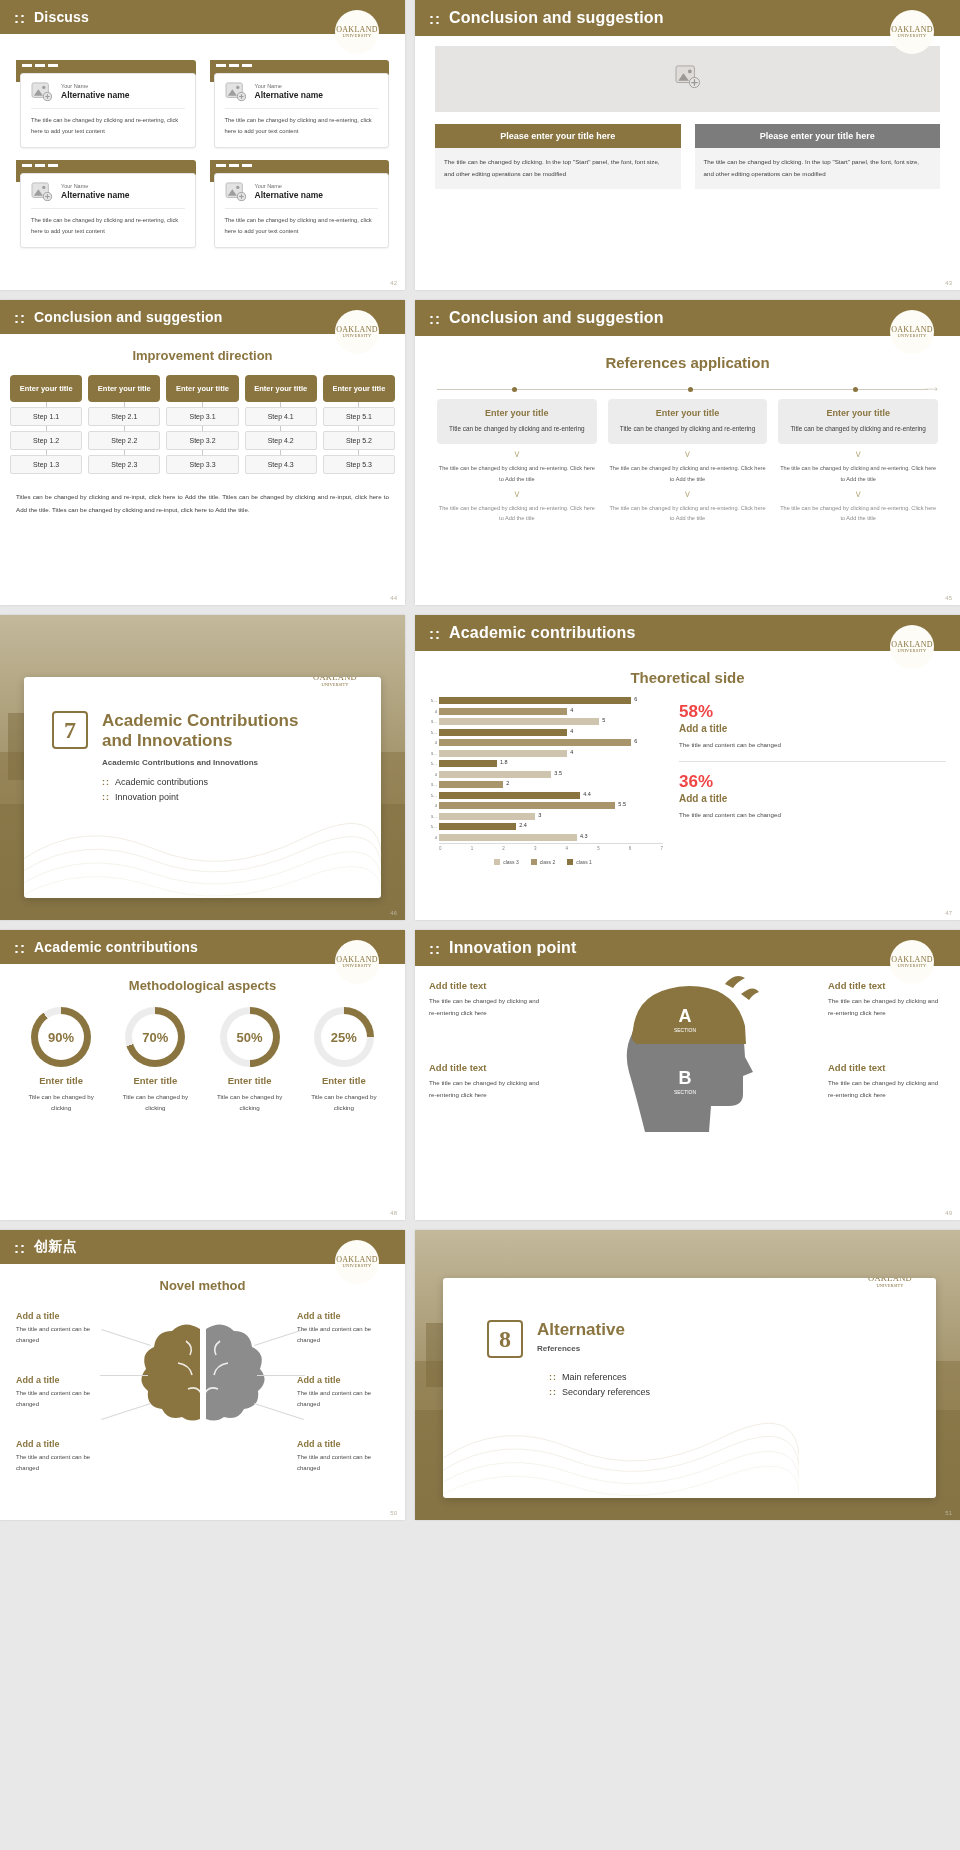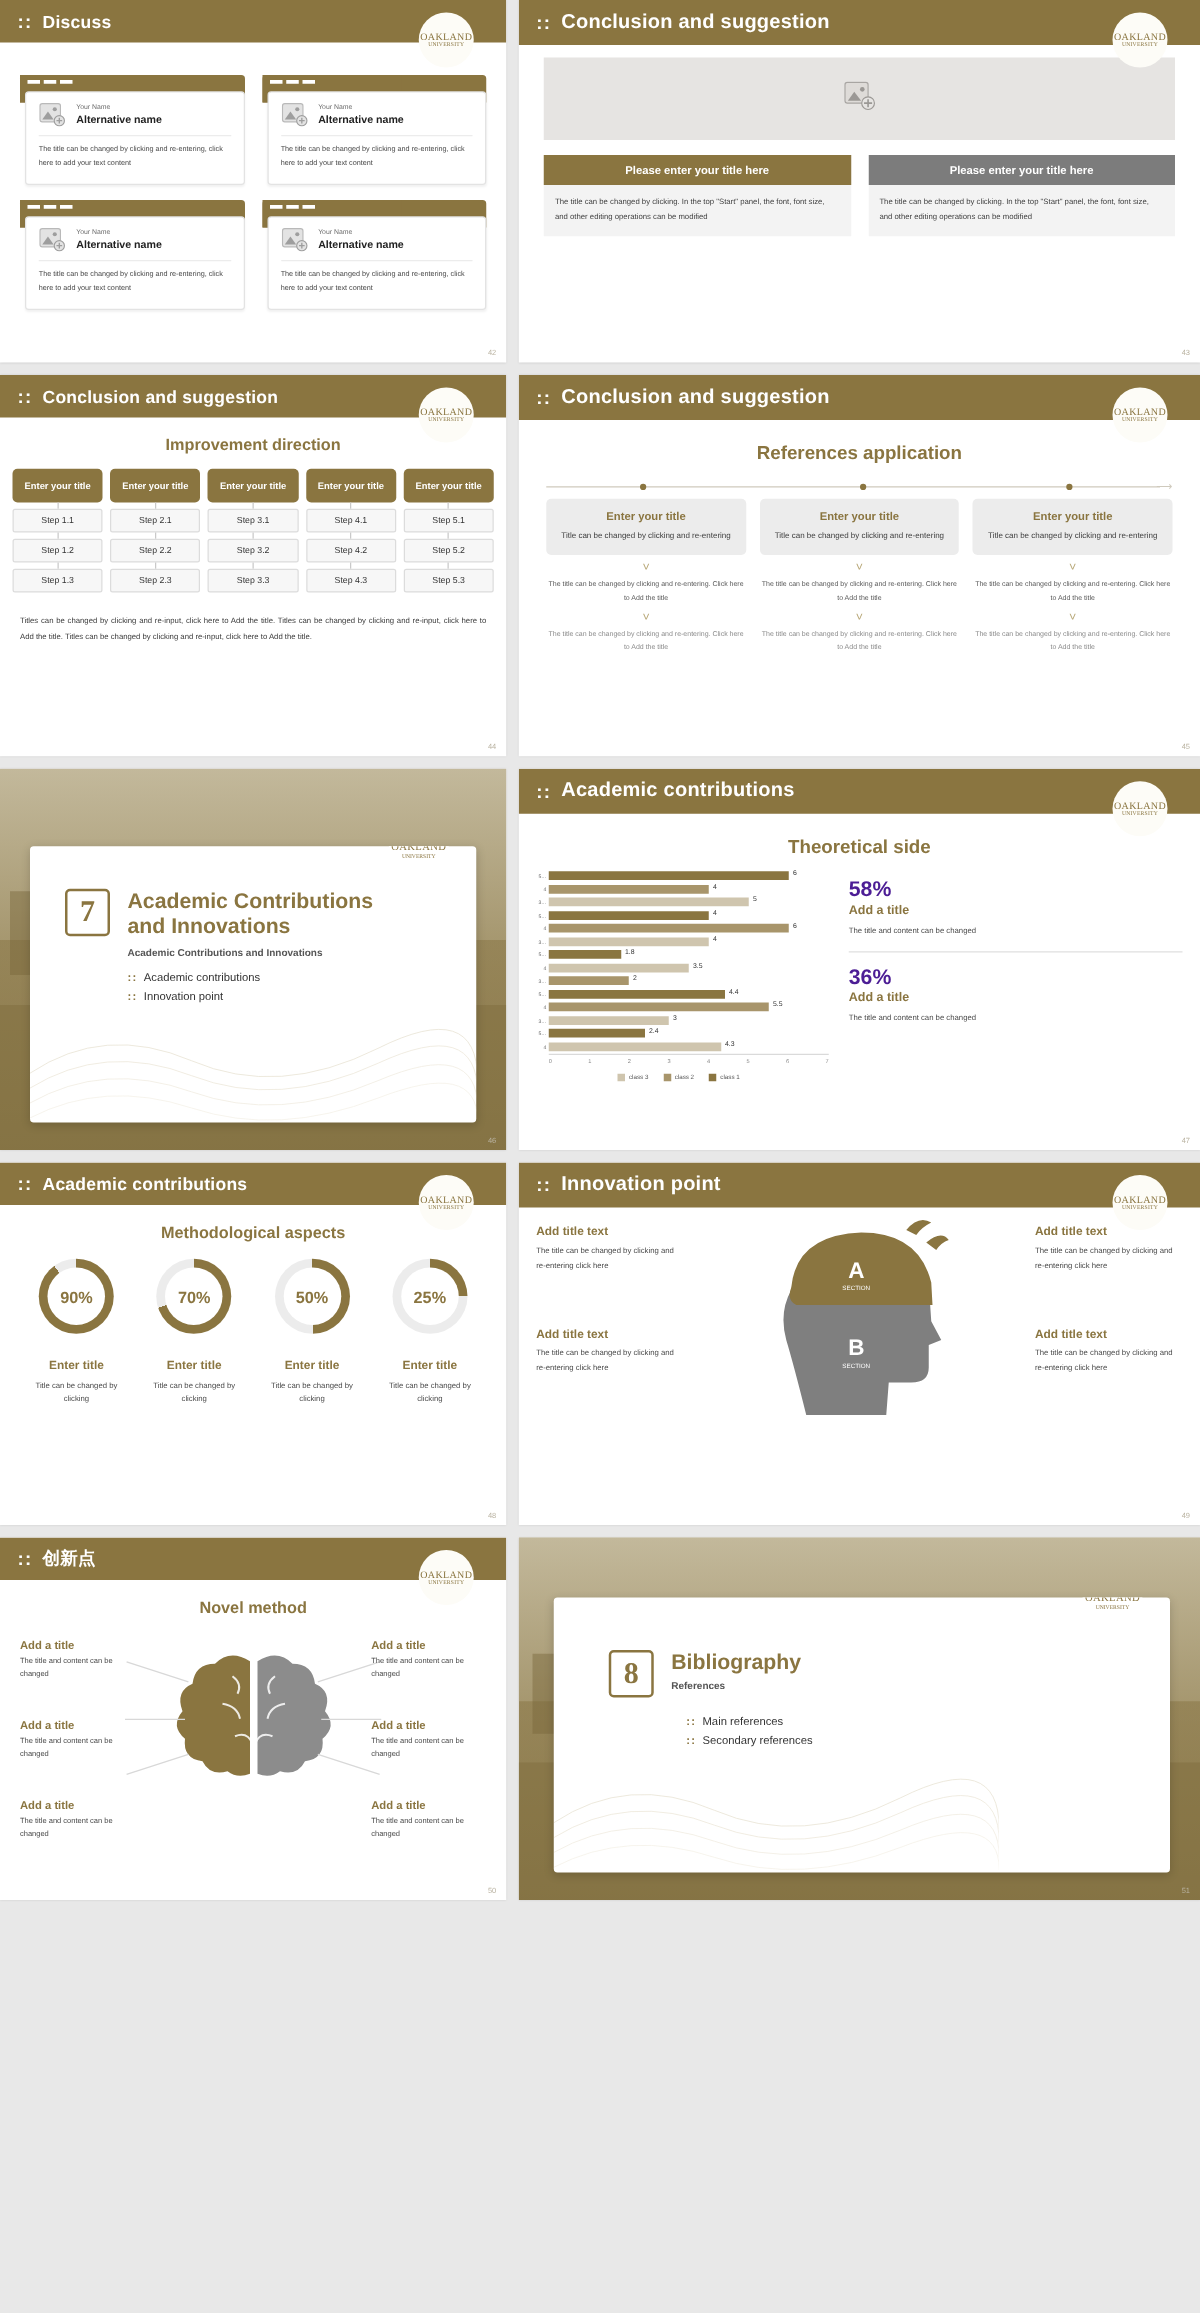--- a/index.html
+++ b/index.html
@@ -134,32 +134,32 @@
   .blbl { width:16px; font-size:4px; color:#666; text-align:right; padding-right:2px; white-space:nowrap; overflow:hidden; }
   .btrack { flex:1; position:relative; height:7px; }
   .bfill { height:7px; }
   .bval { position:absolute; top:-1px; font-size:5.5px; color:#333; }
   .axis { display:flex; justify-content:space-between; border-top:1px solid #dadada; padding-top:2px; margin-left:16px; }
   .axis span { font-size:4.5px; color:#888; }
   .legend { display:flex; gap:12px; justify-content:center; margin-top:8px; }
   .legend div { display:flex; align-items:center; gap:3px; font-size:5px; color:#555; }
   .legend i { width:6px; height:6px; display:block; }
   .side { flex:1; padding-top:6px; padding-left:6px; }
-  .side .pct { font-size:17px; font-weight:bold; color:#4c1d95; }
+  .side .pct { font-size:17px; font-weight:bold; color:#ef4444; }
   .side .ttl2 { font-size:10px; font-weight:bold; color:#8a7540; margin-top:1px; }
   .side .txt { font-size:6.2px; color:#4a4a4a; line-height:1.9; margin-top:5px; }
   .side hr { border:none; border-top:1px solid #e0e0e0; margin:10px 0; }
 
   
   .donuts { display:flex; justify-content:space-around; padding:14px 14px 0 14px; }
   .donut { text-align:center; width:86px; }
   .ring { width:60px; height:60px; margin:0 auto; border-radius:50%; display:flex; align-items:center; justify-content:center; position:relative; }
   .ring .inner { width:46px; height:46px; background:#fff; border-radius:50%; display:flex; align-items:center; justify-content:center;
     font-size:13px; font-weight:bold; color:#8a7540; }
-  .donut .dt { font-size:9.5px; font-weight:bold; color:#8a7540; margin-top:20px; }
+  .donut .dt { font-size:9.5px; font-weight:bold; color:#8a7540; margin-top:8px; }
   .donut .dd { font-size:6.2px; color:#4a4a4a; line-height:1.8; margin-top:5px; }
 
   
   .head-wrap { position:relative; height:180px; margin-top:6px; }
   .hcol { position:absolute; width:118px; }
   .hcol.l { left:14px; } .hcol.r { right:14px; }
   .hcol .ht { font-size:9.5px; font-weight:bold; color:#8a7540; }
   .hcol .hb { font-size:6.2px; color:#4a4a4a; line-height:1.9; margin-top:4px; }
   .headsvg { position:absolute; left:50%; transform:translateX(-50%); top:0; }
 
@@ -782,21 +782,21 @@
       <svg class="wave" viewBox="0 0 360 120" preserveAspectRatio="none">
         <path d="M0 80 Q60 40 130 70 T280 60 T360 85" fill="none" stroke="#cfc3a3" stroke-width=".6"></path>
         <path d="M0 92 Q60 55 130 82 T280 72 T360 96" fill="none" stroke="#d8cdb1" stroke-width=".6"></path>
         <path d="M0 104 Q60 70 130 95 T280 86 T360 108" fill="none" stroke="#e0d7c0" stroke-width=".6"></path>
         <path d="M0 116 Q60 85 130 108 T280 100 T360 118" fill="none" stroke="#e8e1ce" stroke-width=".6"></path>
       </svg>
       <div class="sec-inner" style="padding-top:42px;padding-left:44px">
         <div class="sec-row">
           <div class="sec-num">8</div>
           <div>
-            <div class="sec-tt">Bibliography</div>
+            <div class="sec-tt">Alternative</div>
             <div class="sec-st" style="margin:4px 0 0 0">References</div>
           </div>
         </div>
         <ul class="sec-list" style="margin-left:62px;margin-top:14px">
           <li><b>::</b><span>Main references</span></li>
           <li><b>::</b><span>Secondary references</span></li>
         </ul>
       </div>
     </div>
     <span class="pgnum">51</span>

